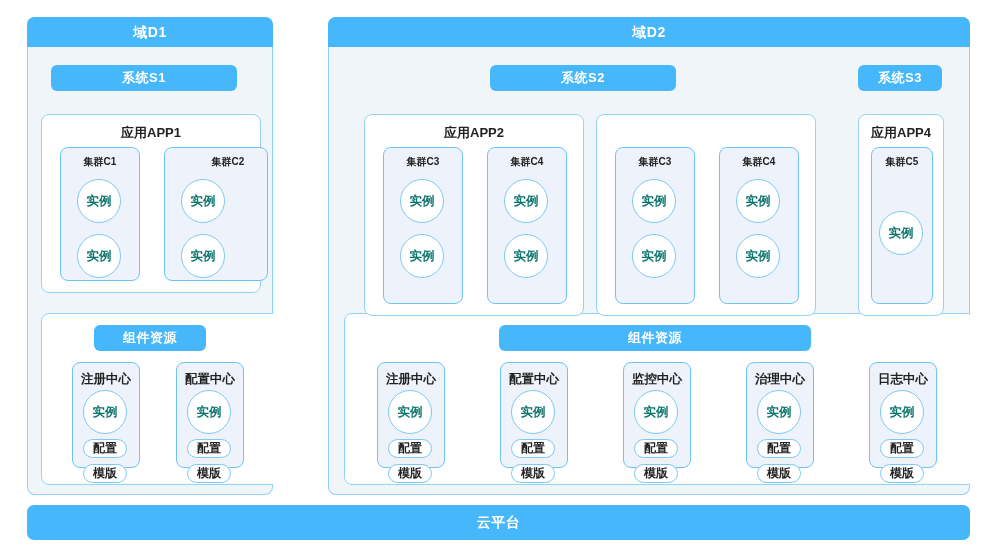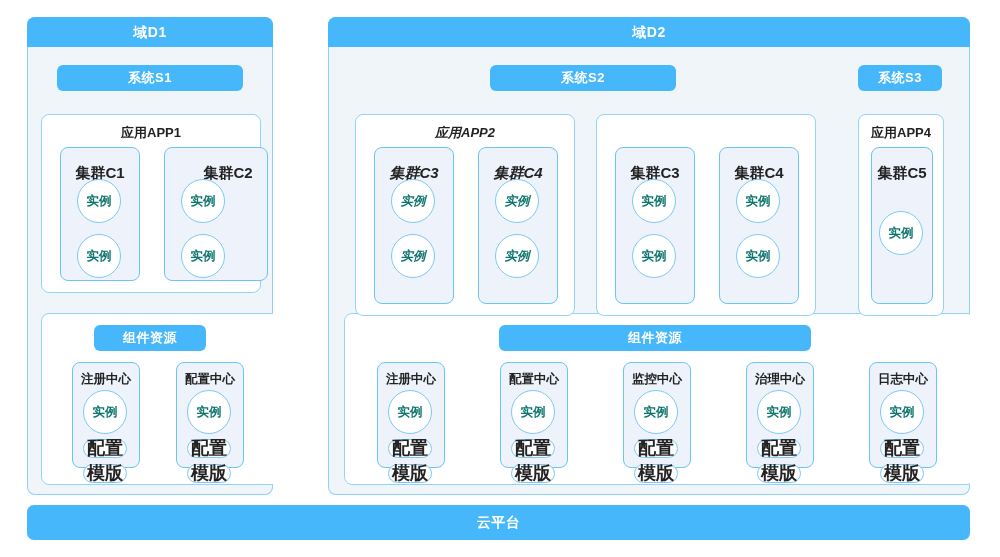--- a/index.html
+++ b/index.html
@@ -75,24 +75,24 @@
 
   
   .cluster-box {
     position: absolute;
     background: #eef3fb;
     border: 1px solid #6cc4f5;
     border-radius: 8px;
   }
   .cluster-title {
     text-align: center;
-    font-size: 15px;
+    font-size: 10px;
     font-weight: bold;
     color: #222222;
-    margin-top: 16px;
+    margin-top: 7px;
   }
 
   
   .instance {
     position: absolute;
     width: 44px;
     height: 44px;
     border-radius: 50%;
     background: #ffffff;
     border: 1px solid #7cc9f6;
@@ -126,21 +126,21 @@
     color: #222222;
     margin-top: 8px;
   }
   .pill {
     position: absolute;
     height: 19px;
     line-height: 17px;
     background: #ffffff;
     border: 1px solid #7cc9f6;
     border-radius: 10px;
-    font-size: 18px;
+    font-size: 12px;
     font-weight: bold;
     color: #222222;
     text-align: center;
     box-sizing: border-box;
   }
 
   
   .cloud-bar {
     position: absolute;
     left: 27px;
@@ -160,21 +160,21 @@
 </style>
 </head>
 <body>
 
 <div id="canvas">
 
   <div class="domain" style="left:27px; top:17px; width:246px; height:478px;">
     <div class="domain-header">域D1</div>
     <div class="domain-body" style="height:448px;">
 
-      <div class="system-banner" style="left:30px; top:18px; width:186px;">系统S1</div>
+      <div class="system-banner" style="left:24px; top:18px; width:186px;">系统S1</div>
 
       <div class="app-box" style="left:14px; top:67px; width:218px; height:177px;">
         <div class="app-title">应用APP1</div>
 
         <div class="cluster-box" style="left:18px; top:32px; width:78px; height:132px;">
           <div class="cluster-title">集群C1</div>
           <div class="instance" style="left:16px; top:31px;">实例</div>
           <div class="instance" style="left:16px; top:86px;">实例</div>
         </div>
 
@@ -207,21 +207,21 @@
   </div>
 
   <div class="domain" style="left:328px; top:17px; width:642px; height:478px;">
     <div class="domain-header">域D2</div>
     <div class="domain-body" style="height:448px;">
 
       <div class="system-banner" style="left:162px; top:18px; width:186px;">系统S2</div>
 
       <div class="system-banner" style="left:530px; top:18px; width:84px;">系统S3</div>
 
-      <div class="app-box" style="left:27px; top:67px; width:218px; height:200px;font-style:italic;">
+      <div class="app-box" style="left:36px; top:67px; width:218px; height:200px;">
         <div class="app-title">应用APP2</div>
 
         <div class="cluster-box" style="left:18px; top:32px; width:78px; height:155px;">
           <div class="cluster-title">集群C3</div>
           <div class="instance" style="left:16px; top:31px;">实例</div>
           <div class="instance" style="left:16px; top:86px;">实例</div>
         </div>
 
         <div class="cluster-box" style="left:122px; top:32px; width:78px; height:155px;">
           <div class="cluster-title">集群C4</div>

